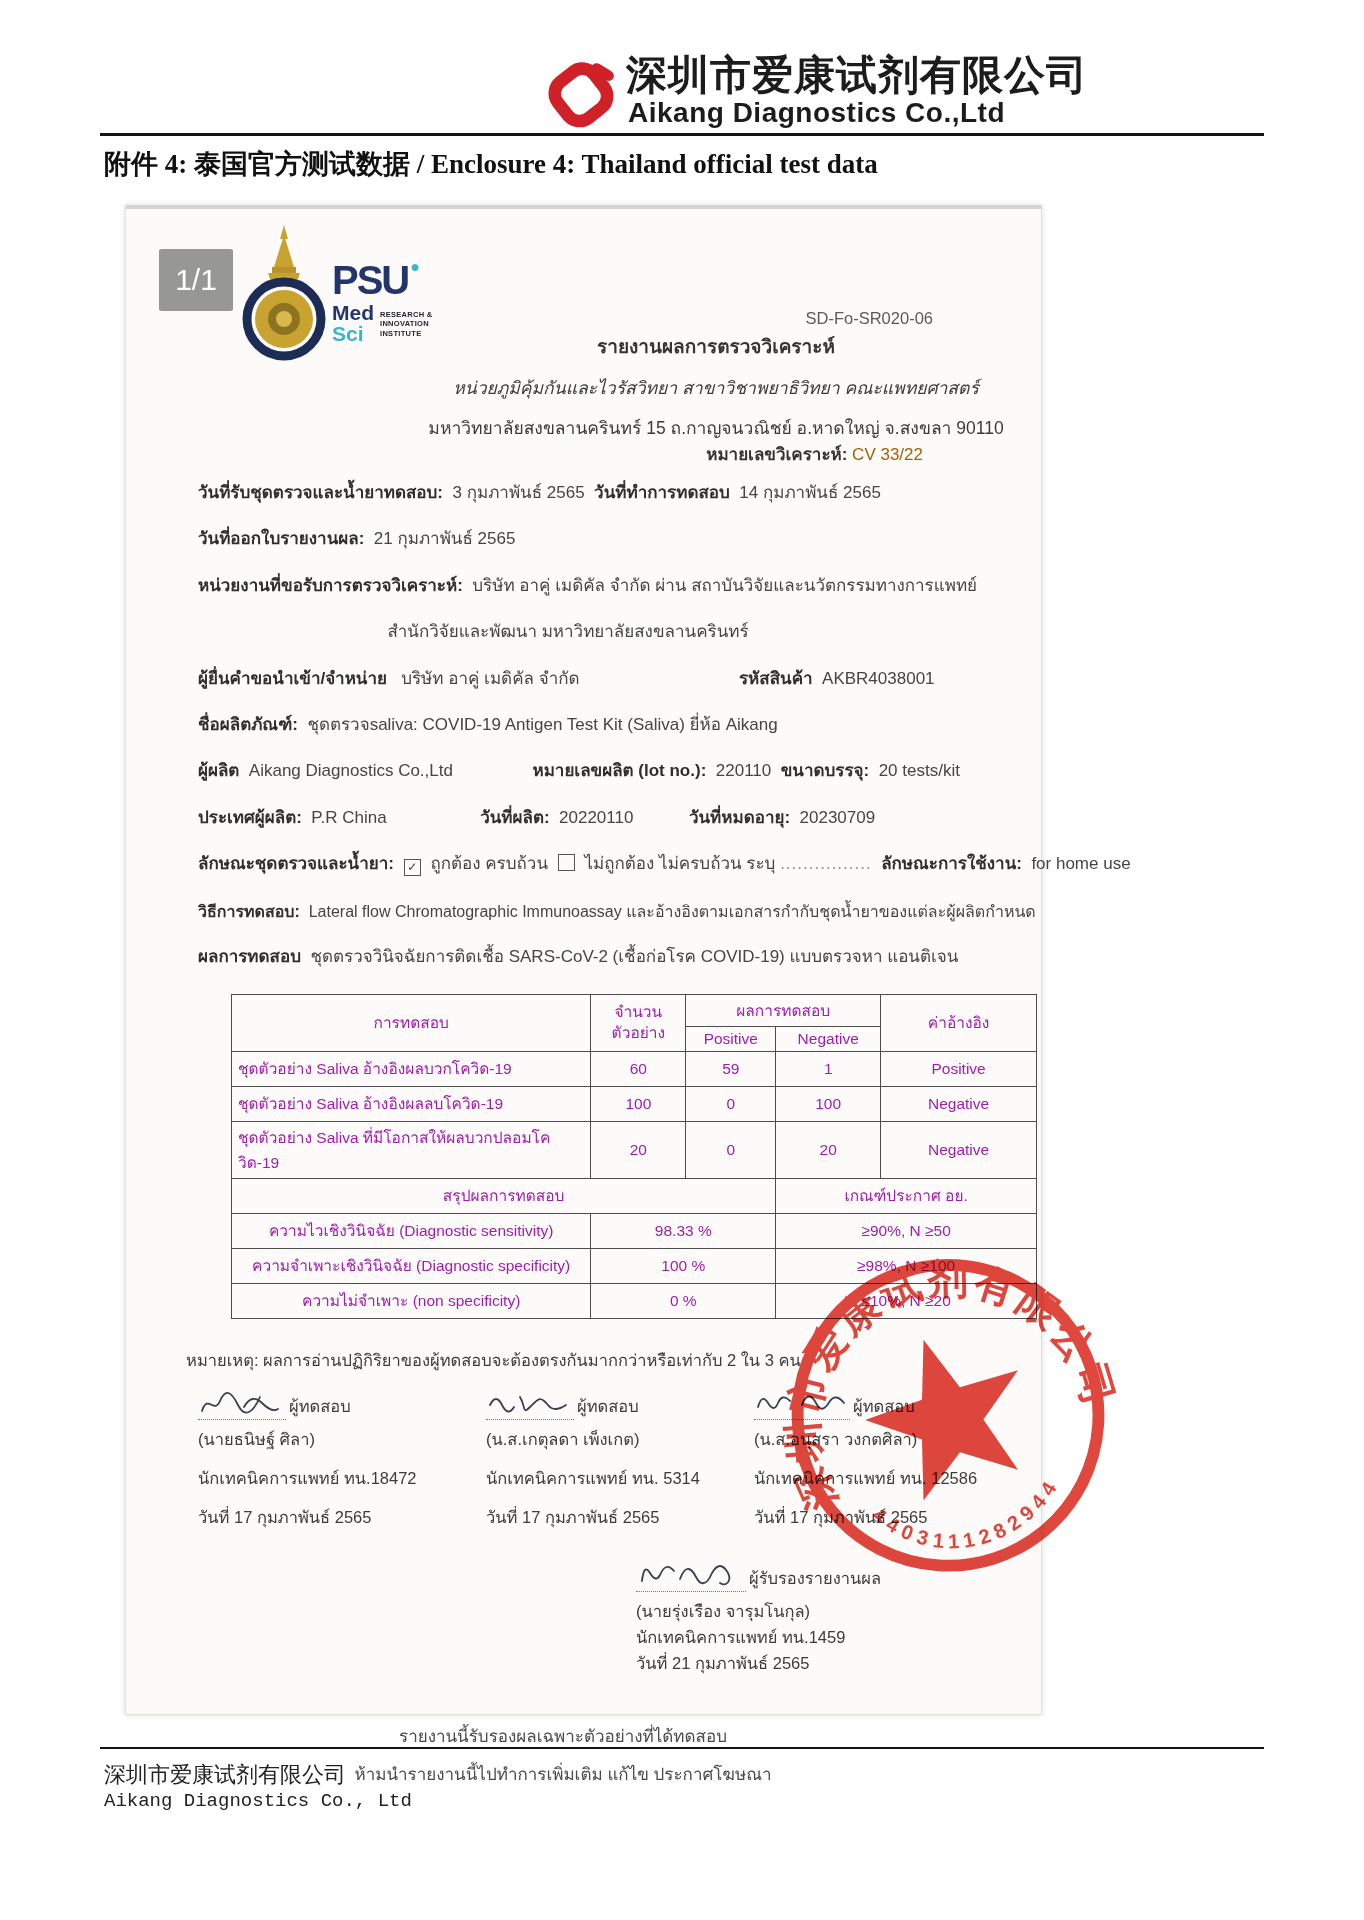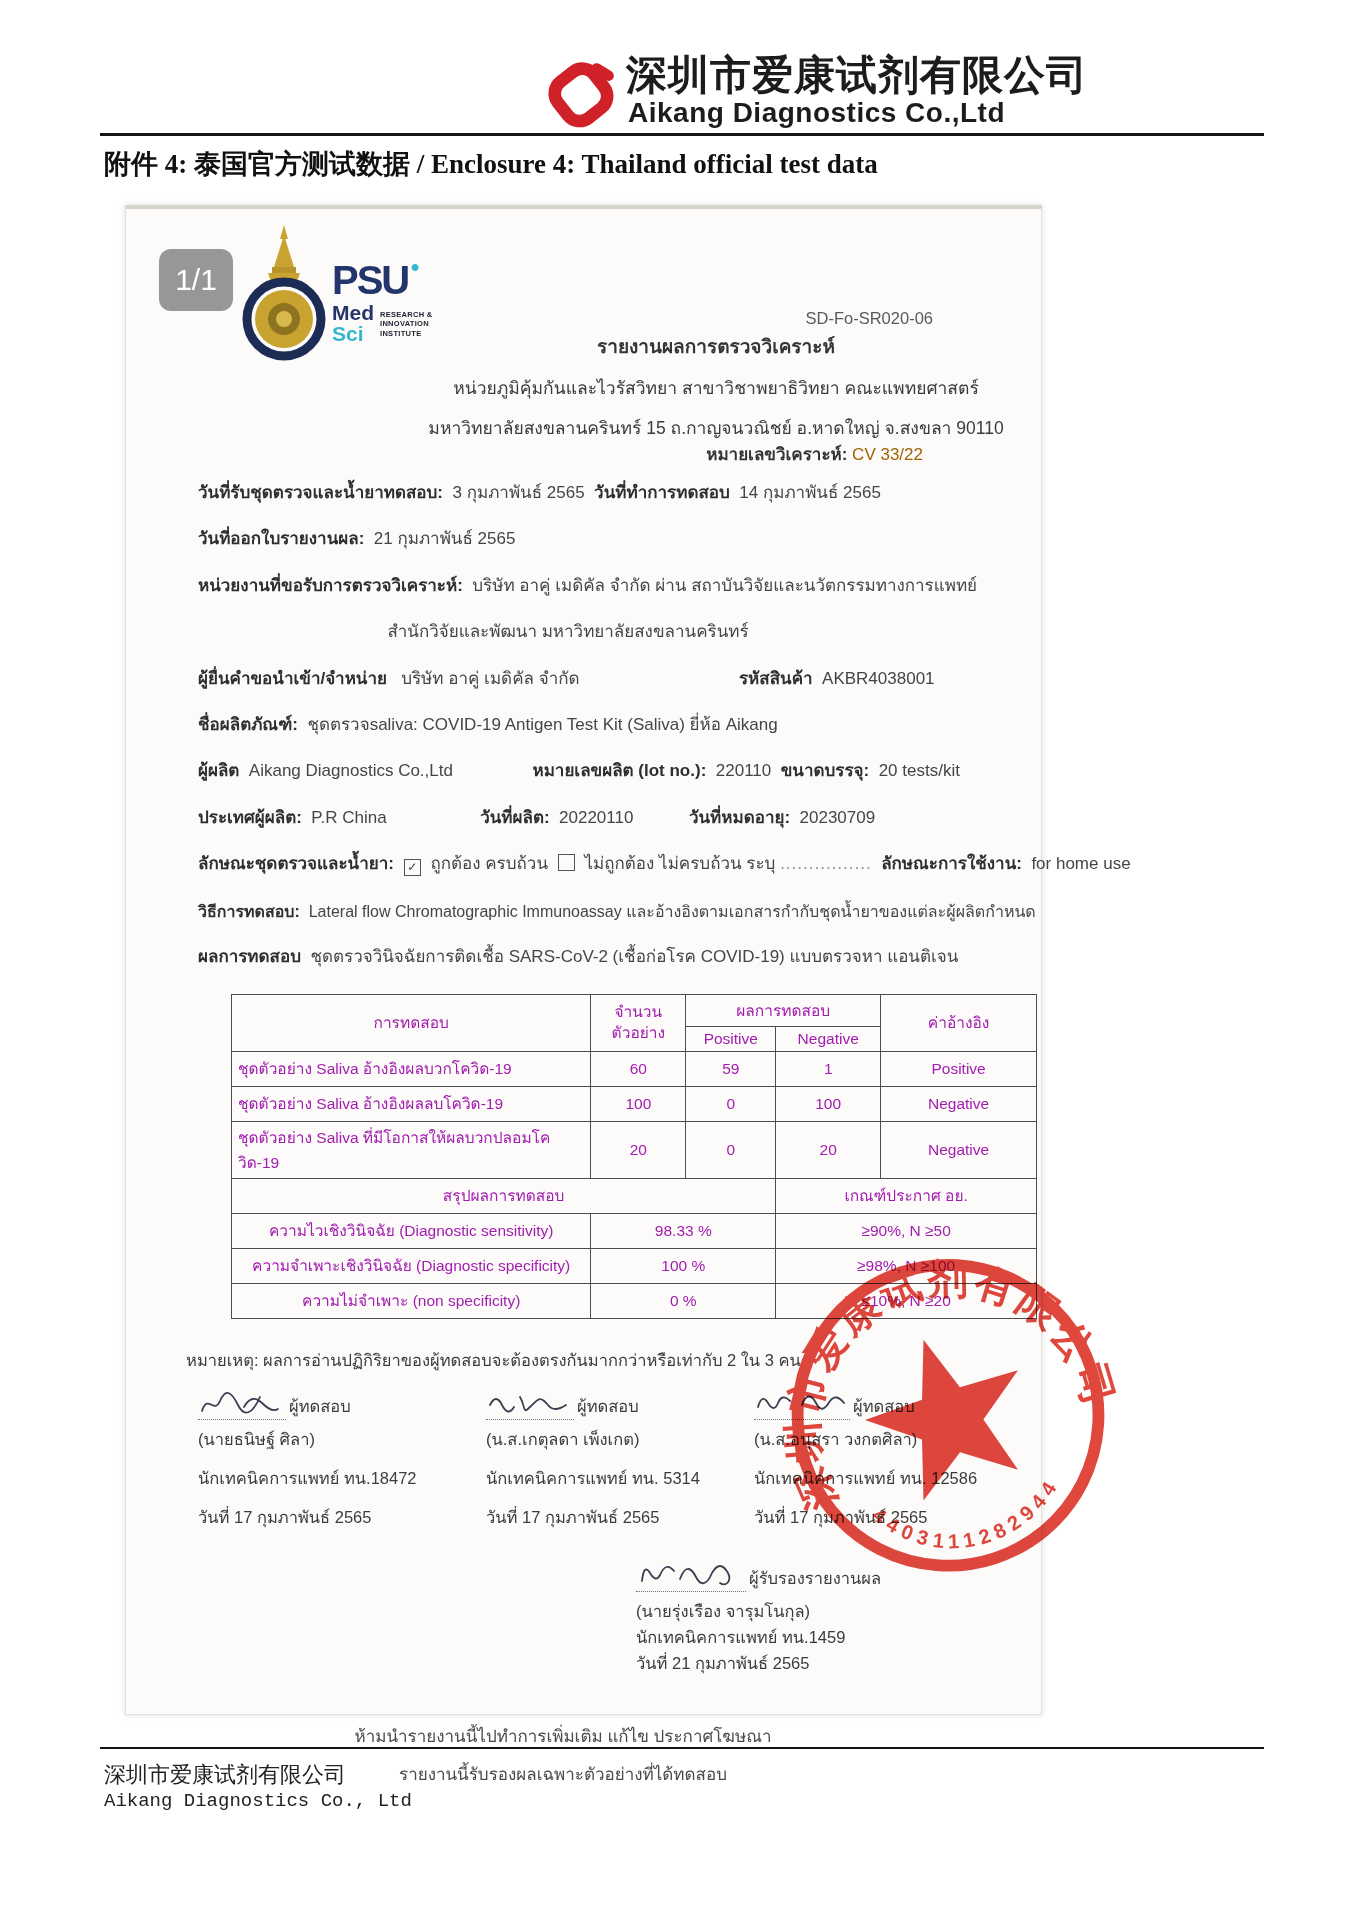--- a/index.html
+++ b/index.html
@@ -11,33 +11,33 @@
   .brand-cn{position:absolute;left:626px;top:48px;font-size:41px;font-weight:800;color:#1c1c1c;letter-spacing:1px;}
   .brand-en{position:absolute;left:628px;top:97px;font-size:28px;font-weight:700;color:#1c1c1c;letter-spacing:.5px;}
   .rule-top{position:absolute;left:100px;right:100px;top:133px;border-top:3px solid #151515;}
   .enclosure{position:absolute;left:104px;top:146px;font-family:"Liberation Serif",serif;
              font-size:27px;font-weight:700;color:#111;}
 
   
   .scan{position:absolute;left:125px;top:205px;width:915px;height:1505px;background:#fcfbf9;
         border:1px solid #e3e0da;border-top:4px solid #d7d4cf;box-shadow:0 0 6px rgba(0,0,0,.14);}
   .page-ind{position:absolute;left:33px;top:40px;width:74px;height:62px;background:rgba(128,128,128,.82);
-            color:#fff;font-size:30px;display:flex;align-items:center;justify-content:center;border-radius:12px;}
+            color:#fff;font-size:30px;display:flex;align-items:center;justify-content:center;border-radius:2px;}
   .crest{position:absolute;left:112px;top:14px;width:92px;height:140px;}
   .psu-logo{position:absolute;left:206px;top:50px;width:150px;color:#24356b;}
   .psu-top{font-size:40px;font-weight:800;letter-spacing:-2px;line-height:1;}
   .psu-dot{color:#35b6cc;font-size:16px;vertical-align:22px;margin-left:2px;}
   .psu-bottom{display:flex;gap:6px;margin-top:2px;align-items:center;}
   .med{font-size:21px;font-weight:800;line-height:1;}
   .sci{font-size:21px;font-weight:800;line-height:1;color:#35b6cc;}
   .inst{font-size:7.5px;font-weight:700;line-height:1.25;letter-spacing:.3px;margin-top:2px;color:#223;}
   .form-code{position:absolute;top:100px;right:108px;font-size:16.5px;color:#5a5a5a;}
   .heading{position:absolute;left:300px;width:580px;top:122px;text-align:center;color:#3b3b3b;}
   .heading .h-title{font-size:19px;font-weight:600;margin-bottom:13px;color:#353535;}
-  .heading .h-dept{font-size:17.5px;margin-bottom:12px;}
+  .heading .h-dept{font-size:17.5px;margin-bottom:12px;font-style:italic;}
   .heading .h-addr{font-size:17.5px;}
   .analysis{position:absolute;top:231px;right:118px;font-size:17px;color:#4a4a4a;}
   .analysis b{color:#333;}
   .analysis .an-val{color:#a16207;}
 
   .flow{position:absolute;left:72px;right:38px;top:274px;color:#454545;}
   .ln{font-size:17px;line-height:1.2;margin-bottom:26px;white-space:nowrap;}
   .ln b{color:#2e2e2e;font-weight:700;}
   .ln .gap1{display:inline-block;width:150px;}
   .ln .gap2{display:inline-block;width:70px;}
@@ -317,22 +317,22 @@
           <svg width="110" height="34" viewBox="0 0 110 34">
             <path d="M6 24 q2 -18 8 -8 t10 2 q6 -14 14 -4 M44 22 c6 -16 12 -10 16 -2 s10 10 16 -4 q8 -14 16 0 c4 8 -2 14 -8 10" fill="none" stroke="#3a3f52" stroke-width="1.8" stroke-linecap="round"></path>
           </svg><span>ผู้รับรองรายงานผล</span>
         </div>
         <div class="txt">(นายรุ่งเรือง จารุมโนกุล)</div>
         <div class="txt">นักเทคนิคการแพทย์ ทน.1459</div>
         <div class="txt">วันที่ 21 กุมภาพันธ์ 2565</div>
       </div>
 
       <div class="closing">
+        <div>รายงานนี้รับรองผลเฉพาะตัวอย่างที่ได้ทดสอบ</div>
         <div>ห้ามนำรายงานนี้ไปทำการเพิ่มเติม แก้ไข ประกาศโฆษณา</div>
-        <div>รายงานนี้รับรองผลเฉพาะตัวอย่างที่ได้ทดสอบ</div>
       </div>
 
     </div>
   </section>
 
   <svg class="stamp" viewBox="0 0 200 200">
     <g transform="rotate(-18 100 100)" fill="#dd3327">
       <circle cx="100" cy="102" r="89" fill="none" stroke="#dd3327" stroke-width="7"></circle>
       <polygon points="100,55 111.8,88.5 147.6,89.5 119.1,110.9 129.4,145.5 100,125 70.6,145.5 80.9,110.9 52.4,89.5 88.2,88.5"></polygon>
       <defs>

